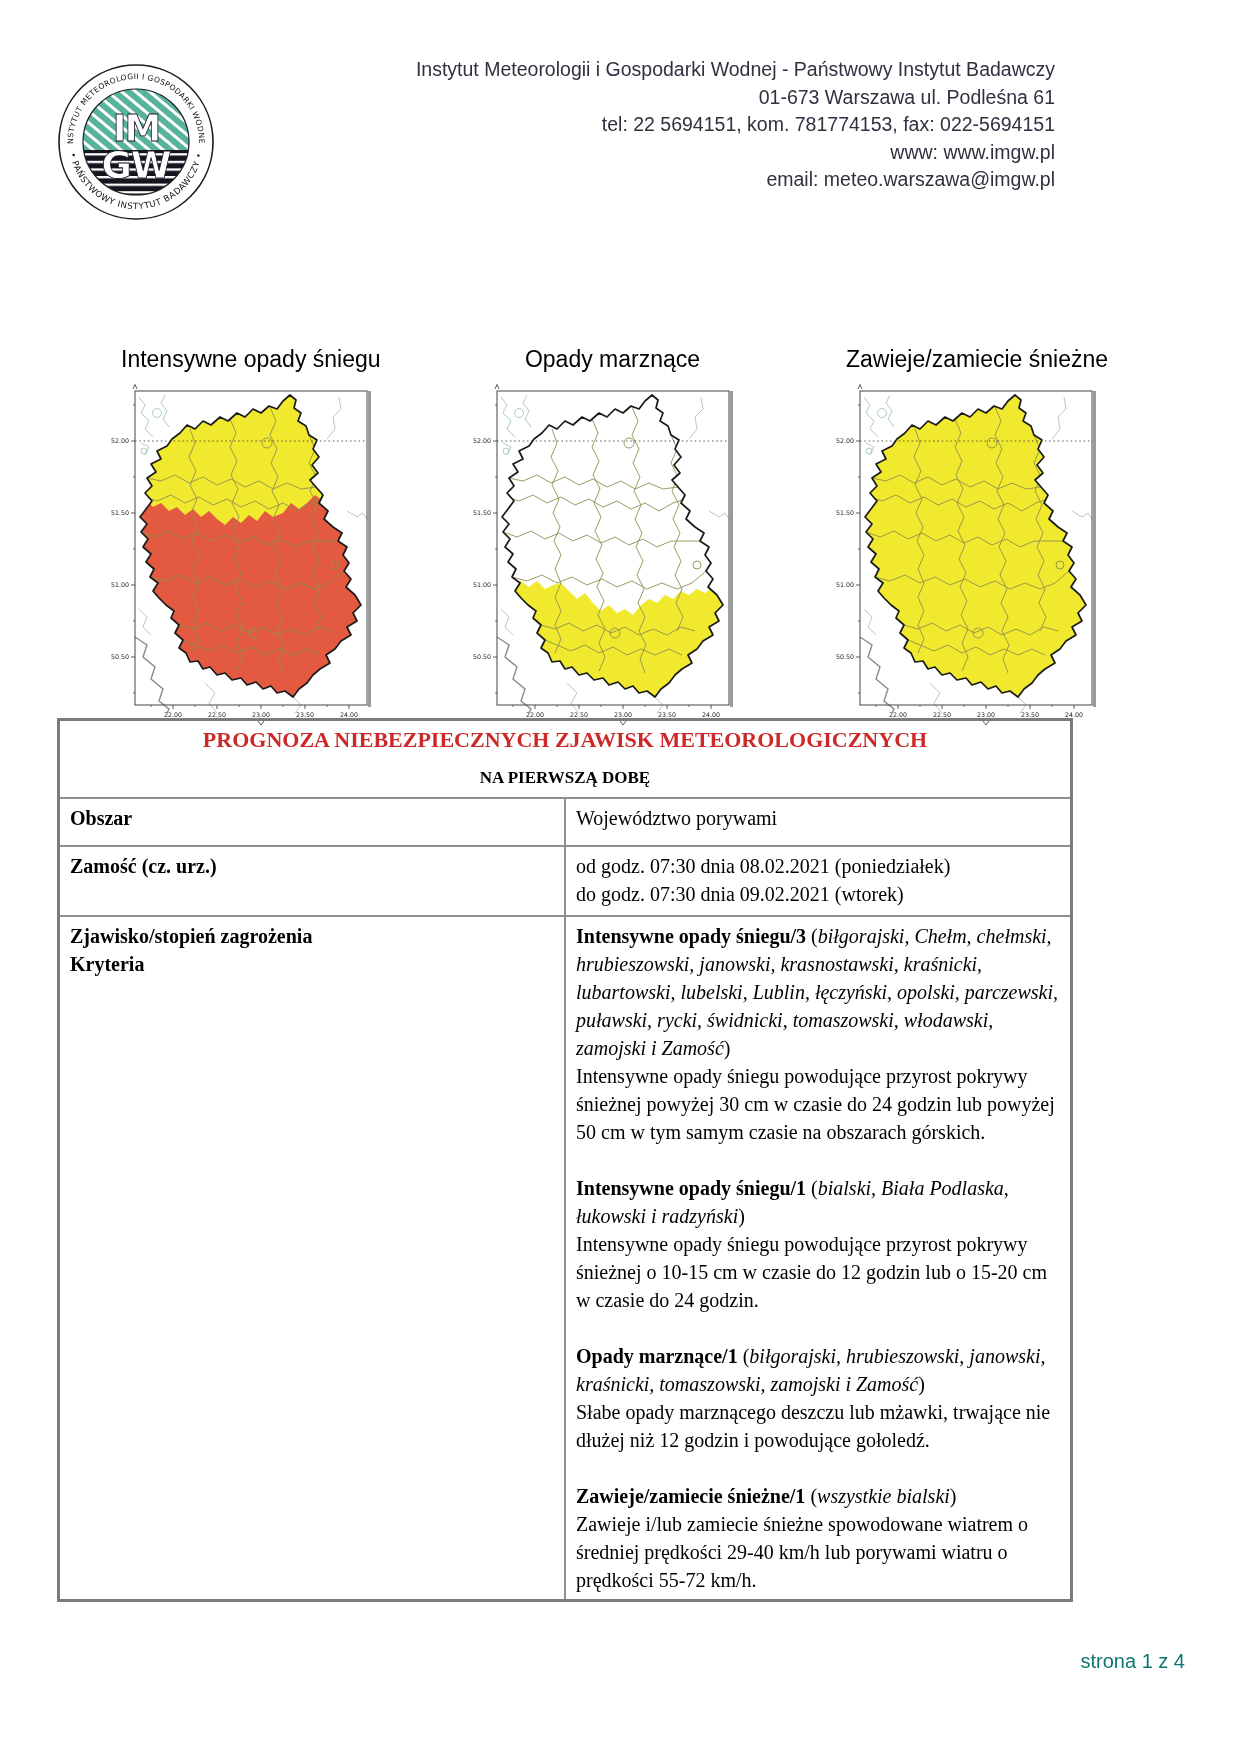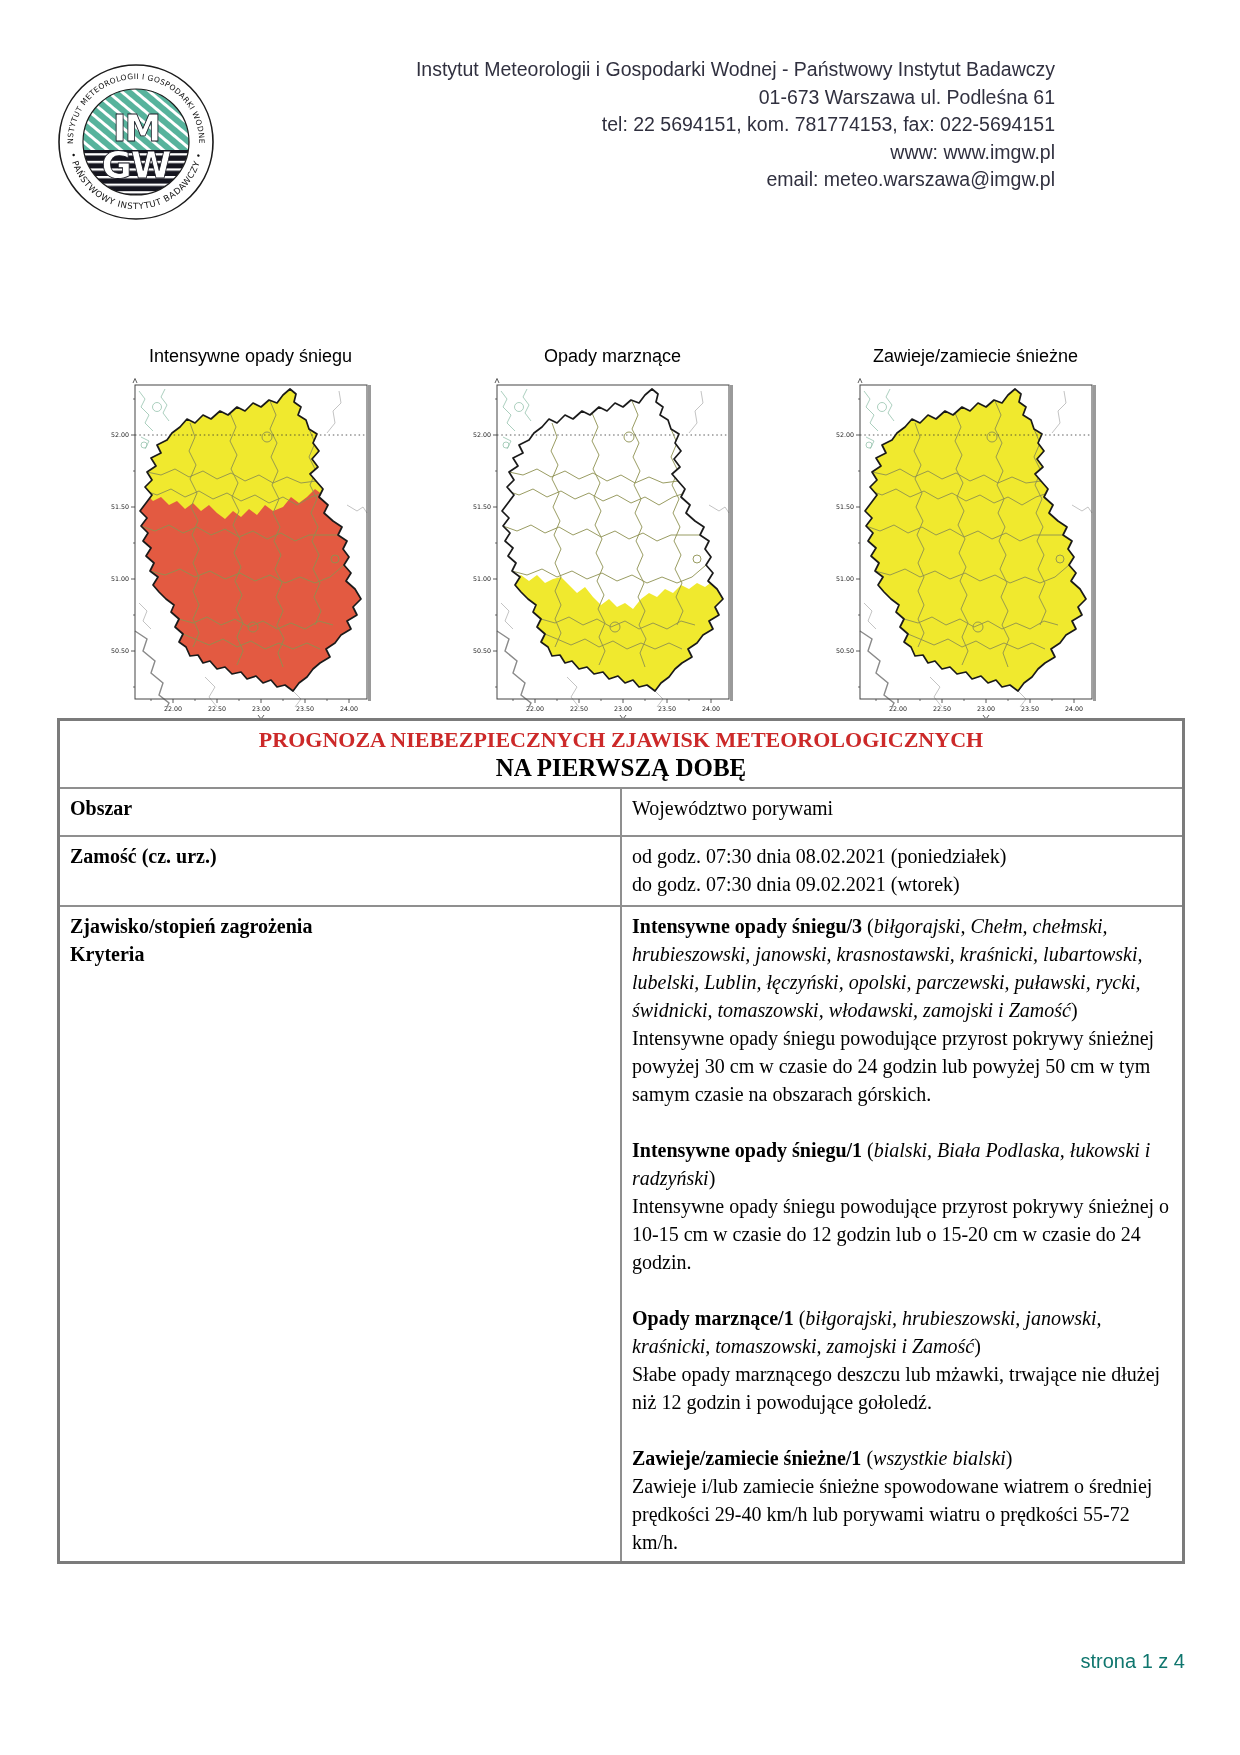--- a/index.html
+++ b/index.html
@@ -5,31 +5,31 @@
   html,body{margin:0;padding:0;background:#fff;}
   .page{position:relative;width:1240px;height:1755px;background:#fff;overflow:hidden;
         font-family:"Liberation Sans",sans-serif;}
   
   .logo{position:absolute;left:56px;top:62px;}
   .contact{position:absolute;top:56px;right:185px;text-align:right;
            font-family:"Liberation Sans",sans-serif;font-size:19.5px;line-height:27.5px;color:#30303f;}
   .contact .b{font-weight:bold;}
   
   .map{position:absolute;top:346px;width:285px;margin:0;}
-  .map-title{font-family:"Liberation Sans",sans-serif;font-size:18px;color:#000;
+  .map-title{font-family:"Liberation Sans",sans-serif;font-size:23px;color:#000;
              text-align:center;padding-left:26px;margin:0 0 10px 0;white-space:nowrap;}
   .map-slot{width:285px;height:344px;}
   
-  .tbl{position:absolute;left:57px;top:718px;width:1128px;table-layout:fixed;
+  .tbl{position:absolute;left:57px;top:718px;width:1016px;table-layout:fixed;
        border-collapse:collapse;border:3px solid #7b7b7b;
        font-family:"Liberation Serif",serif;font-size:20px;color:#000;line-height:28px;}
   .tbl td{border:2px solid #8f8f8f;vertical-align:top;padding:5px 10px;}
   .thead{text-align:center;padding:12px 10px 14px 10px;}
   .tt1{font-weight:bold;font-size:22px;}
-  .tt2{font-weight:bold;font-size:25px;color:#000;}
+  .tt2{font-weight:bold;font-size:17px;margin-top:10px;color:#000;}
   .lbl{font-weight:bold;}
   td.c1{width:301px;}
   .row-obszar td{height:36px;}
   .row-waznosc td{height:58px;}
   .crit{margin:0 0 28px 0;}
   .crit:last-child{margin-bottom:0;}
   .crit b{font-weight:bold;}
   .crit i{font-style:italic;margin-top:24px;}
   .pagenum{position:absolute;top:1650px;right:55px;font-family:"Liberation Sans",sans-serif;
            font-size:20px;color:#0f766e;}

